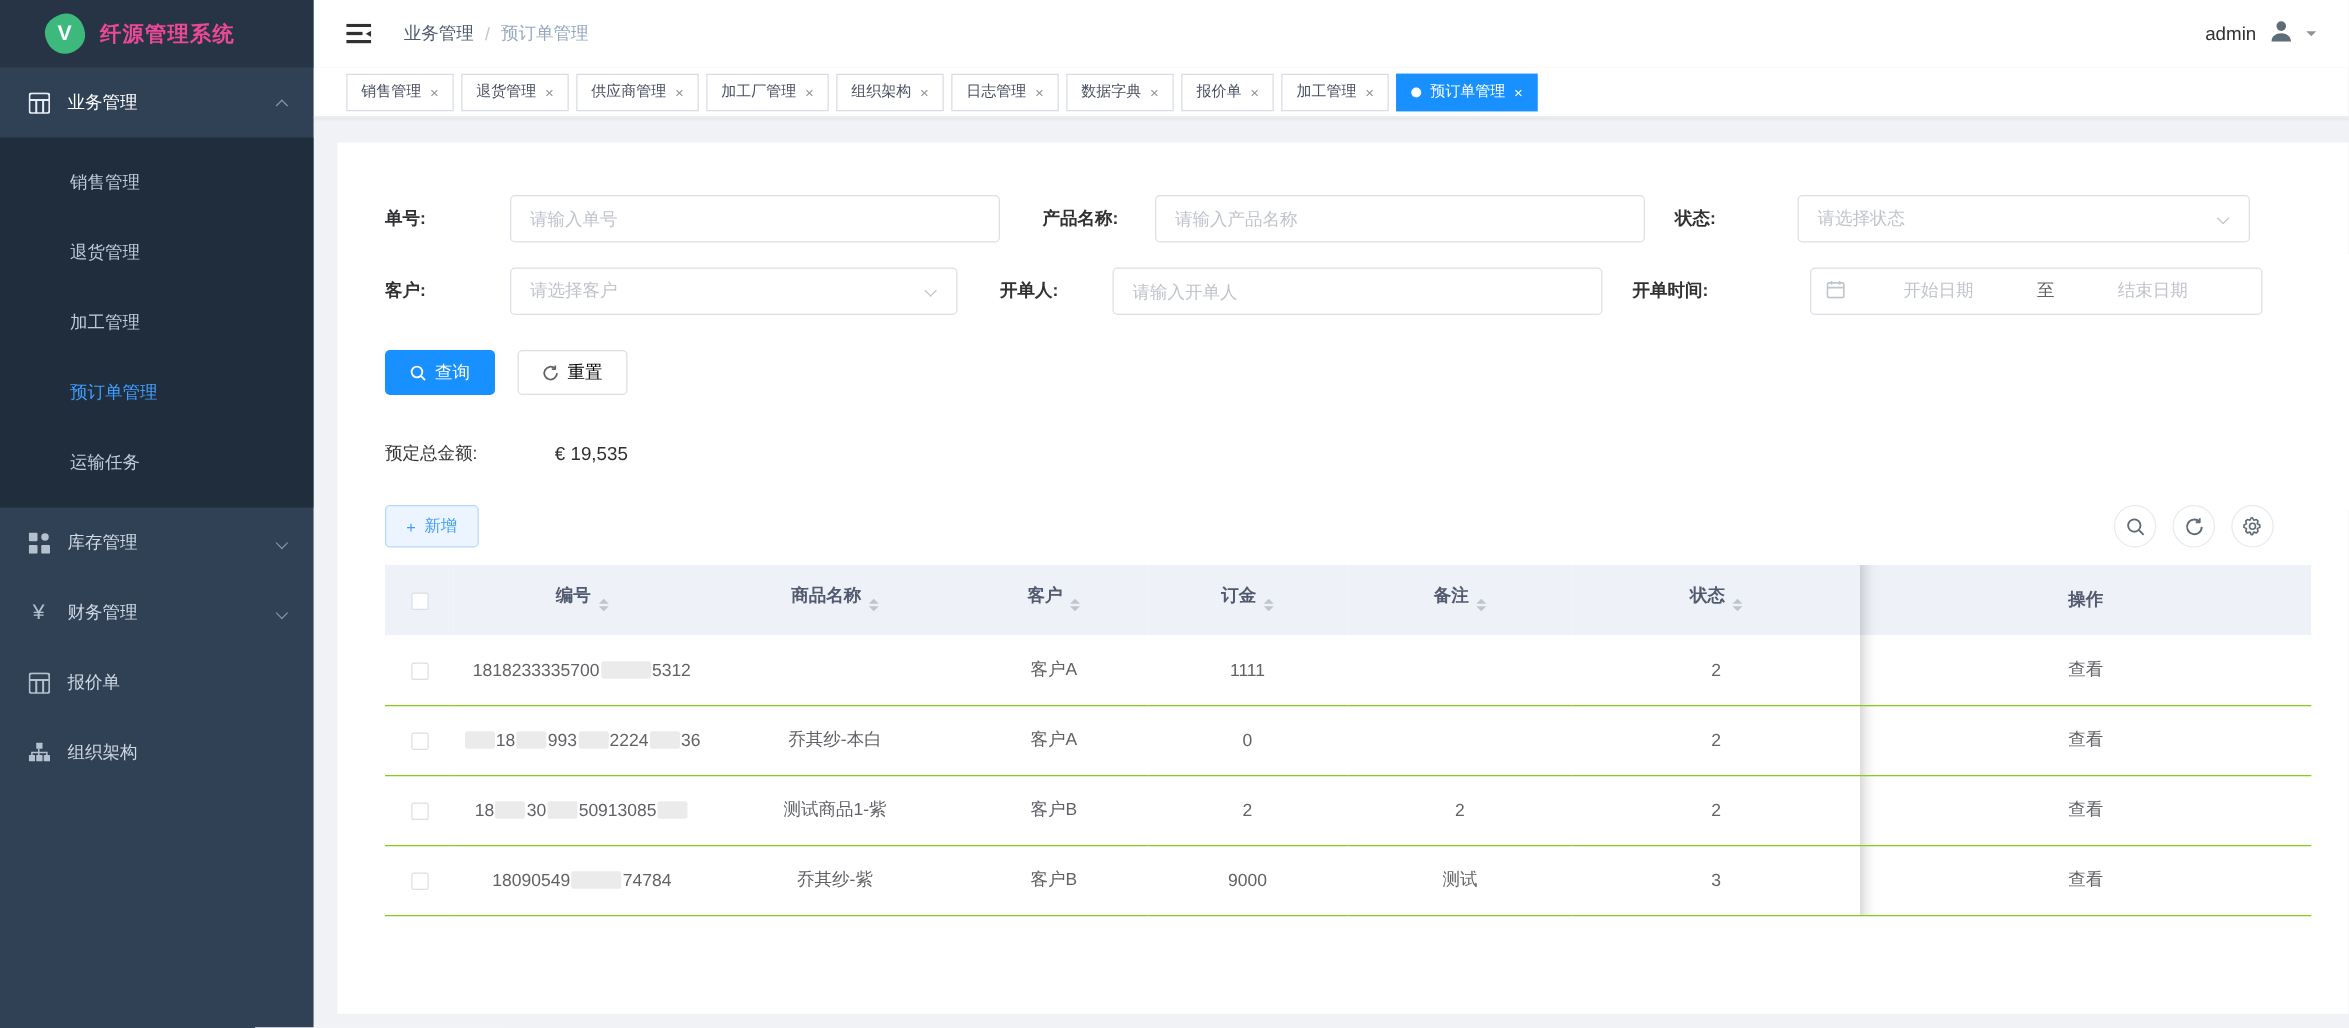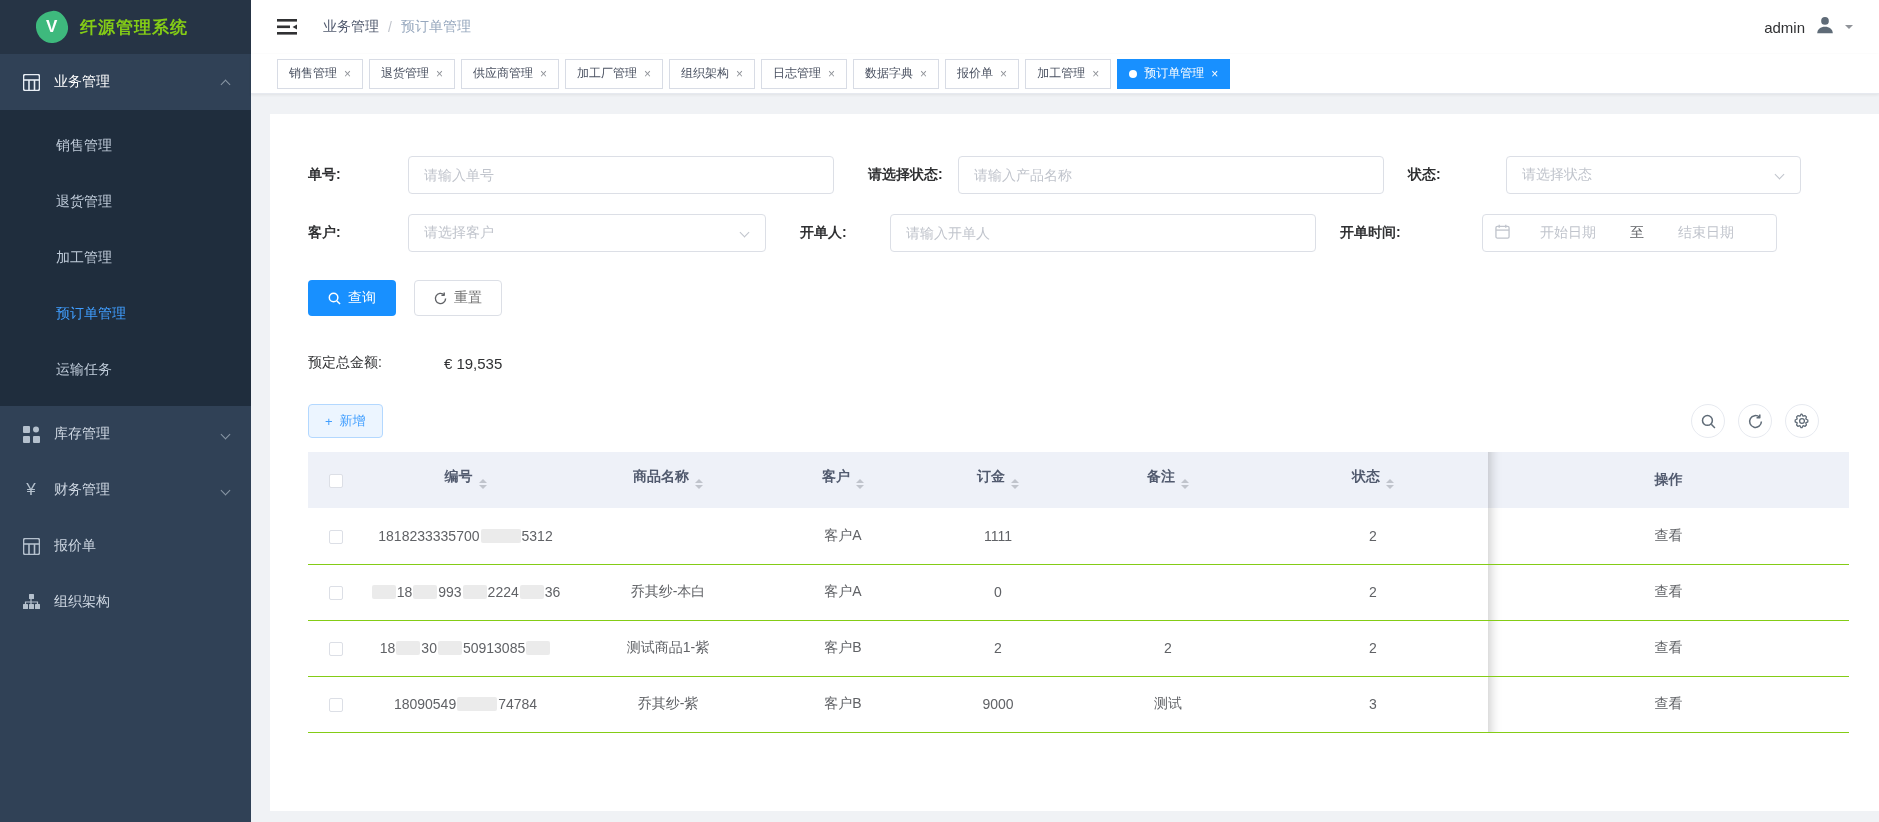--- a/index.html
+++ b/index.html
@@ -7,21 +7,21 @@
     font-family:"Liberation Sans","DejaVu Sans",sans-serif; }
   .app { display:flex; width:1879px; height:822px; }
 
   
   .sidebar { width:251px; height:822px; background:#304156; flex:none; display:flex; flex-direction:column; }
   .logo-band { height:54px; background:#263445; display:flex; align-items:center; padding-left:36px; flex:none; }
   .logo-mark { width:32px; height:32px; background:#3eb97d; color:#fff; font-weight:700; font-size:17px;
     display:flex; align-items:center; justify-content:center;
     border-radius:56% 44% 52% 48% / 46% 54% 46% 54%; transform:rotate(-6deg); }
   .logo-mark span{ transform:rotate(6deg); }
-  .logo-title { color:#84cc16; font-weight:700; font-size:17px; margin-left:12px; letter-spacing:1px; }
+  .logo-title { color:#ec4899; font-weight:700; font-size:17px; margin-left:12px; letter-spacing:1px; }
   .menu-parent { height:56px; display:flex; align-items:center; padding:0 20px 0 22px; color:#cfd8e3;
     font-size:14px; cursor:pointer; }
   .menu-parent.open { color:#fff; }
   .menu-parent .mp-label { margin-left:14px; }
   .menu-parent .chev { margin-left:auto; }
   .submenu { background:#1f2d3d; padding:8px 0; }
   .submenu-item { height:56px; display:flex; align-items:center; padding-left:56px; color:#bfcbd9;
     font-size:14px; cursor:pointer; }
   .submenu-item.active { color:#409eff; }
   .sideicon { width:18px; height:18px; flex:none; display:inline-flex; align-items:center; justify-content:center;
@@ -57,39 +57,39 @@
 
   .main { flex:1; background:#f0f2f5; padding:20px 0 11px 19px; overflow:hidden; }
   .card { background:#fff; width:100%; height:100%; padding:42px 30px 0 38px; }
 
   
   .frow { display:flex; align-items:center; margin-bottom:20px; }
   .flabel { font-size:14px; font-weight:700; color:#303133; }
   .w1 { width:100px; } .w2 { width:90px; margin-left:34px; } .w3 { width:98px; margin-left:24px; }
   .field { height:38px; border:1px solid #dcdfe6; border-radius:4px; background:#fff;
     display:flex; align-items:center; font-size:14px; color:#606266; }
-  input.field { padding:0 15px; width:426px; outline:none; }
+  input.field { padding:0 15px; width:392px; outline:none; }
   input.field::placeholder { color:#c0c4cc; }
-  .f1 { width:358px; } .f2 { width:360px; } .f3 { width:295px;align-items:center; }
+  .f1 { width:358px; } .f2 { width:360px; } .f3 { width:362px;align-items:center; }
   .select { padding:0 15px; justify-content:space-between; cursor:pointer; }
   .placeholder { color:#c0c4cc; }
   .sel-chev { width:10px; height:10px; position:relative; flex:none; }
   .sel-chev::before { content:""; position:absolute; left:1px; top:1px; width:6px; height:6px;
     border-right:1.3px solid #c0c4cc; border-bottom:1.3px solid #c0c4cc; transform:rotate(45deg); }
   .daterange { padding:0 12px; cursor:pointer;margin-left:44px; }
   .daterange .dr-part { flex:1; text-align:center; color:#c0c4cc; }
   .dr-sep { color:#606266; padding:0 4px; }
   .cal-icon { color:#c0c4cc; flex:none; }
 
   
   .btnrow { margin-top:28px; display:flex; gap:18px; }
   .btn { height:36px; border-radius:4px; font-size:14px; display:inline-flex; align-items:center;
     gap:7px; padding:0 19px; cursor:pointer; border:1px solid transparent; }
   .btn-primary { background:#1890ff; color:#fff; }
-  .btn-plain { background:#fff; border-color:#dcdfe6; color:#737373; }
+  .btn-plain { background:#fff; border-color:#dcdfe6; color:#000000; }
 
   .summary { margin-top:38px; display:flex; align-items:center; font-size:14px; }
   .summary-label { color:#303133;text-align:center; }
   .summary-value { color:#303133; margin-left:62px; font-size:15px; }
 
   .listbar { margin-top:32px; display:flex; align-items:center; justify-content:space-between; }
   .btn-add { height:34px; background:#ecf5ff; border:1px solid #b3d8ff; color:#409eff;
     border-radius:4px; font-size:13px; display:inline-flex; align-items:center; gap:7px; padding:0 16px; cursor:pointer; }
   .tool-icons { display:flex; gap:13px; margin-right:30px; }
   .tool-btn { width:34px; height:34px; border-radius:50%; border:1px solid #e7eaf0; background:#fff;
@@ -297,21 +297,21 @@
           <span class="tab-close">×</span>
         </div>
       </div>
 
     <main class="main">
       <section class="card">
 
         <div class="frow">
           <span class="flabel w1">单号:</span>
           <input class="field f1" placeholder="请输入单号" style="">
-          <span class="flabel w2">请选择状态:</span>
+          <span class="flabel w2">产品名称:</span>
           <input class="field f2" placeholder="请输入产品名称" style="">
           <span class="flabel w3">状态:</span>
           <div class="field f3 select">
             <span class="placeholder">请选择状态</span>
             <span class="sel-chev"></span>
           </div>
         </div>
 
         <div class="frow">
           <span class="flabel w1">客户:</span>

